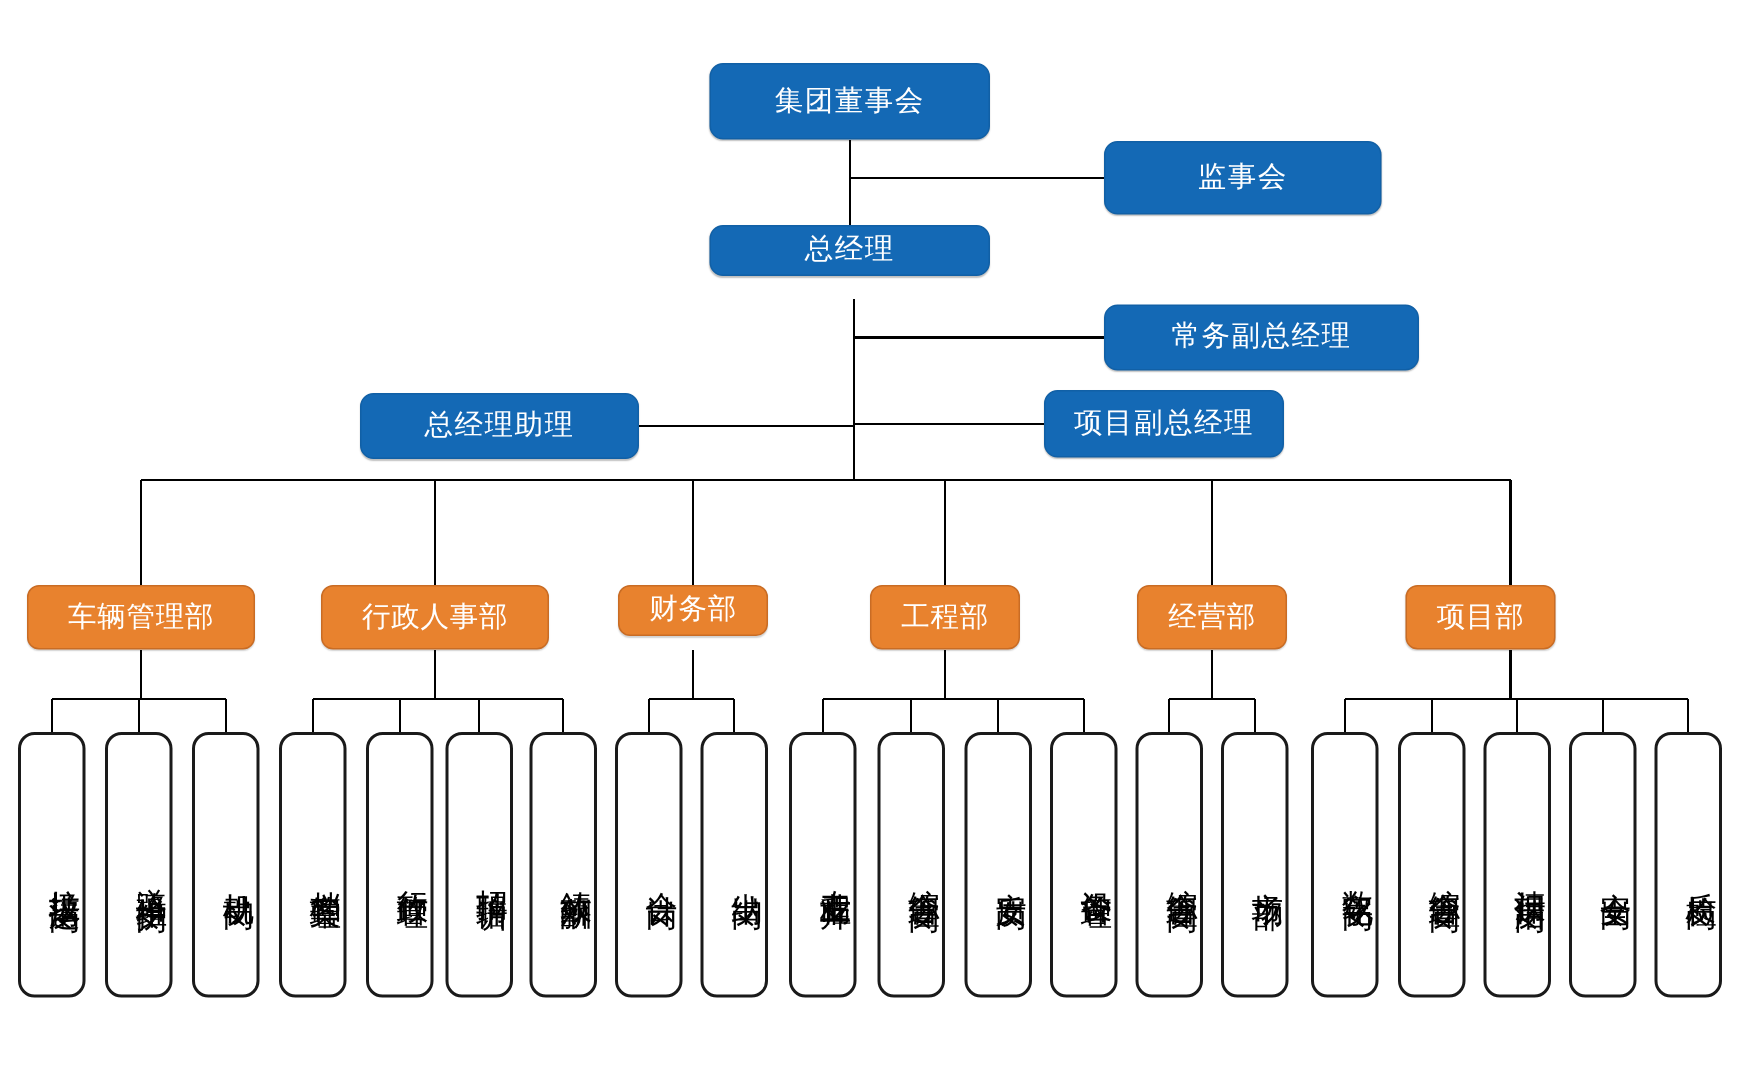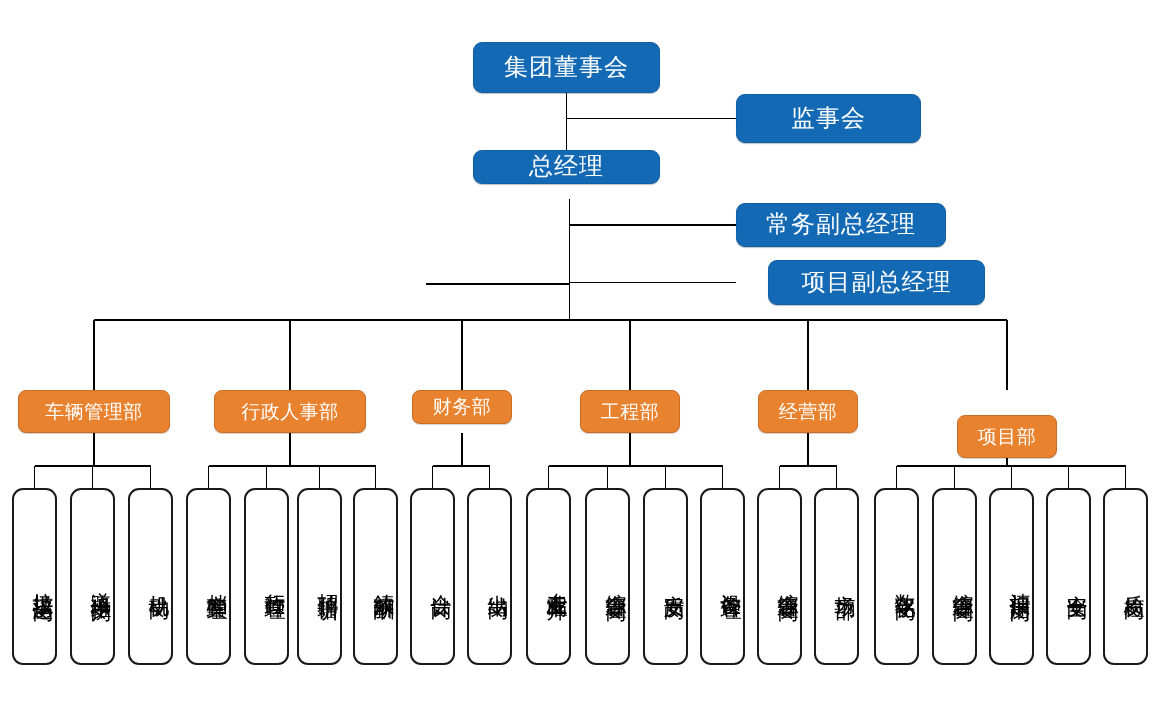--- a/index.html
+++ b/index.html
@@ -32,21 +32,21 @@
     align-items: center;
     justify-content: center;
     text-align: center;
     border-radius: 9px;
     line-height: 1.15;
   }
   .node.blue {
     background: #1469B5;
     border: 1px solid #1160a6;
     color: #ffffff;
-    font-size: 24px;
+    font-size: 19px;
     letter-spacing: 1px;
     box-shadow: 0 1px 1px rgba(0,0,0,0.25);
   }
   .node.orange {
     background: #E8822E;
     border: 1.5px solid #C96C24;
     color: #ffffff;
     font-size: 19px;
     letter-spacing: 0.5px;
     border-radius: 8px;
@@ -129,24 +129,27 @@
     </div>
 
   <div class="node blue" style="left: 473px; top: 150px; width: 187px; height: 34px;">
       <span>总经理</span>
     </div>
 
   <div class="node blue" style="left: 736px; top: 203px; width: 210px; height: 44px; text-align: center;">
       <span>常务副总经理</span>
     </div>
 
-  <div class="node blue" style="left: 768px; top: 260px; width: 217px; height: 45px;">
+  <div class="node blue" style="left: 696px; top: 260px; width: 160px; height: 45px;">
       <span>项目副总经理</span>
     </div>
 
+  <div class="node blue" style="left: 240px; top: 262px; width: 186px; height: 44px;">
+      <span>总经理助理</span>
+    </div>
 
   <div id="dept-layer">
       <div class="node orange" style="left: 18px; top: 390px; width: 152px; height: 43px;">
         <span>车辆管理部</span>
       </div>
       <div class="node leaf" style="left: 12px; top: 488px; width: 45px; height: 177px;">
         <span>垃圾清运岗</span>
       </div>
       <div class="node leaf" style="left: 70px; top: 488px; width: 45px; height: 177px;">
         <span>道路维护岗</span>
@@ -195,21 +198,21 @@
       </div>
       <div class="node orange" style="left: 758px; top: 390px; width: 100px; height: 43px; text-align: center;">
         <span>经营部</span>
       </div>
       <div class="node leaf" style="left: 757px; top: 488px; width: 45px; height: 177px;">
         <span>综合管理岗</span>
       </div>
       <div class="node leaf" style="left: 814px; top: 488px; width: 45px; height: 177px;">
         <span>市场部</span>
       </div>
-      <div class="node orange" style="left: 957px; top: 390px; width: 100px; height: 43px; margin-top: 25px;">
+      <div class="node orange" style="left: 937px; top: 390px; width: 100px; height: 43px;">
         <span>项目部</span>
       </div>
       <div class="node leaf" style="left: 874px; top: 488px; width: 45px; height: 177px;">
         <span>数字化岗</span>
       </div>
       <div class="node leaf" style="left: 932px; top: 488px; width: 45px; height: 177px;">
         <span>综合管理岗</span>
       </div>
       <div class="node leaf" style="left: 989px; top: 488px; width: 45px; height: 177px;">
         <span>清扫保洁岗</span>

